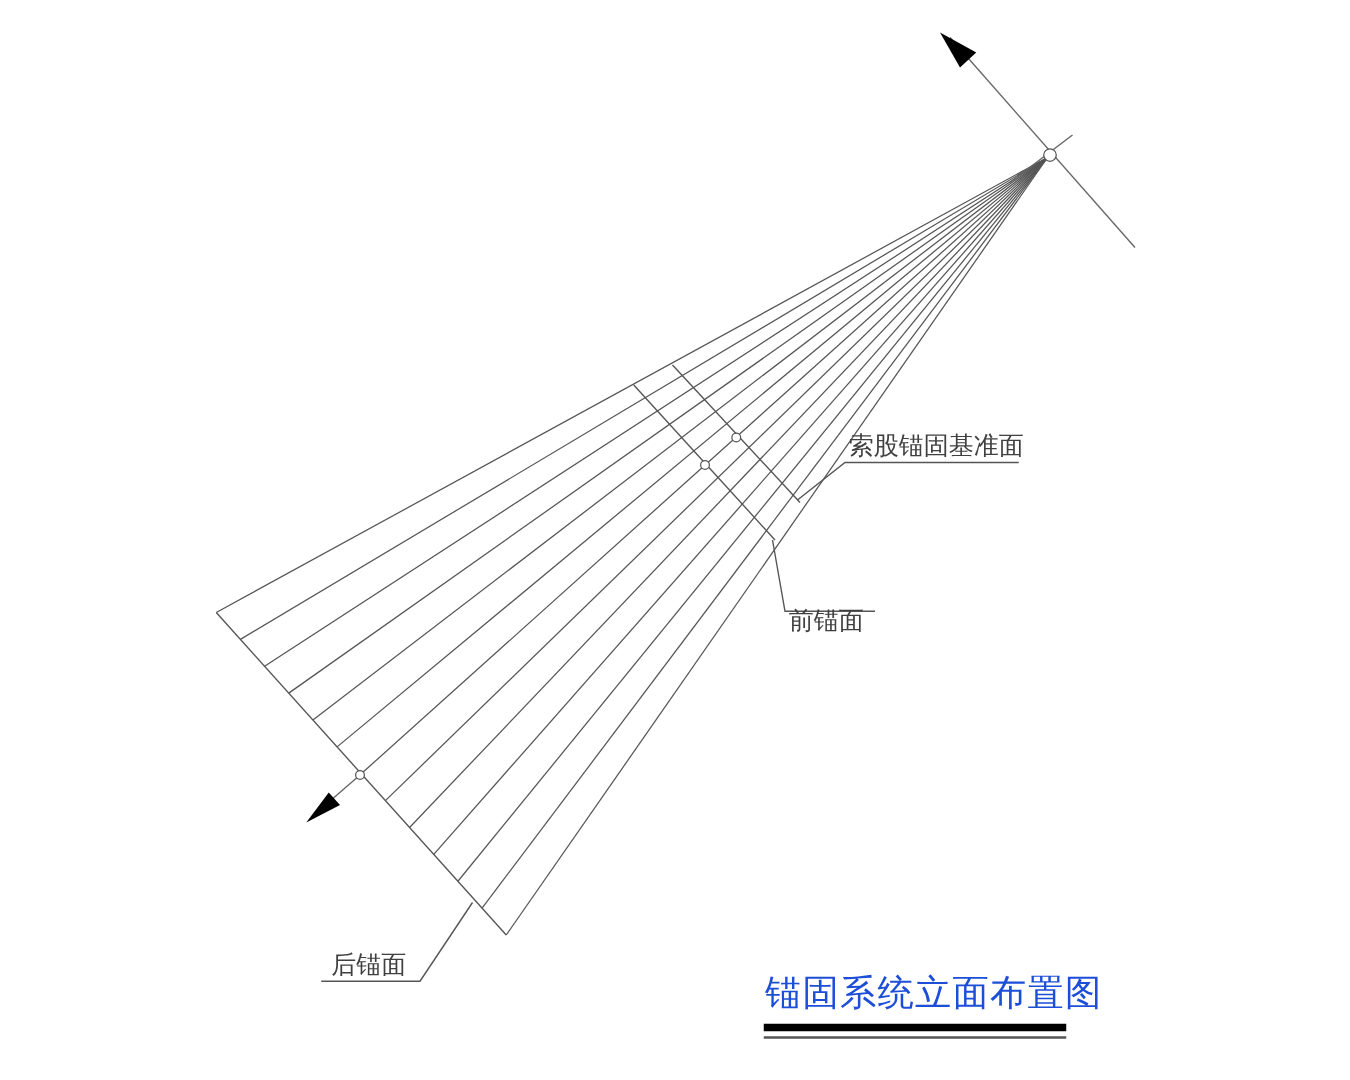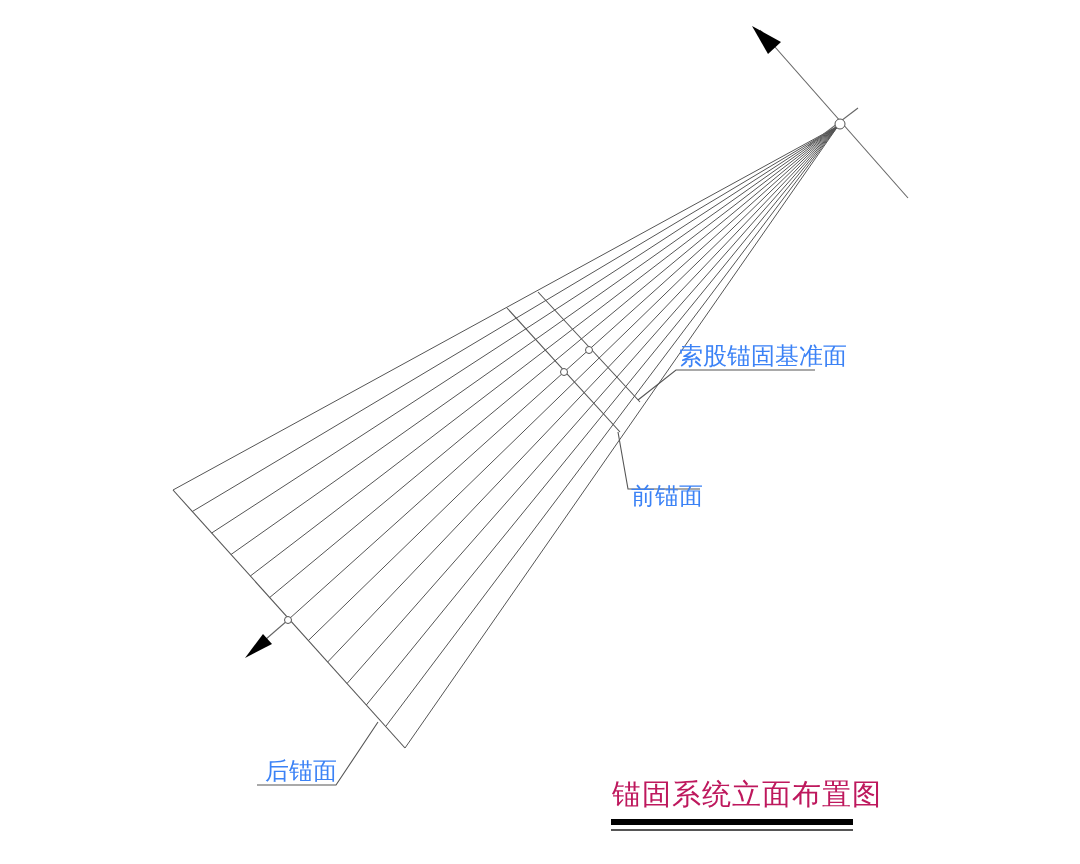--- a/index.html
+++ b/index.html
@@ -1,23 +1,23 @@
 <!DOCTYPE html>
 <html><head>
   <meta charset="utf-8">
   <style>
     html, body { margin: 0; padding: 0; background: #ffffff; }
     body { width: 1080px; height: 864px; position: relative; overflow: hidden; font-family: "DejaVu Sans", sans-serif; }
     #canvas { position: absolute; left: 0; top: 0; width: 1080px; height: 864px; }
     .label {
-      position: absolute; color: #3b82f6; font-size: 24px; line-height: 22px;
+      position: absolute; color: #404040; font-size: 20px; line-height: 22px;
       white-space: nowrap; letter-spacing: 0px;
     }
     .title {
-      position: absolute; color: #be185d; font-size: 29px; line-height: 34px;
+      position: absolute; color: #1d4ed8; font-size: 29px; line-height: 34px;
       white-space: nowrap; letter-spacing: 1px;
     }
     .title-bar-thick { position: absolute; background: #000; }
     .title-bar-thin { position: absolute; background: #555; }
   </style>
 </head>
 <body>
 
 <svg id="canvas" viewBox="0 0 1080 864" xmlns="http://www.w3.org/2000/svg">
   <g id="strands" stroke="#555" stroke-width="1" fill="none">

